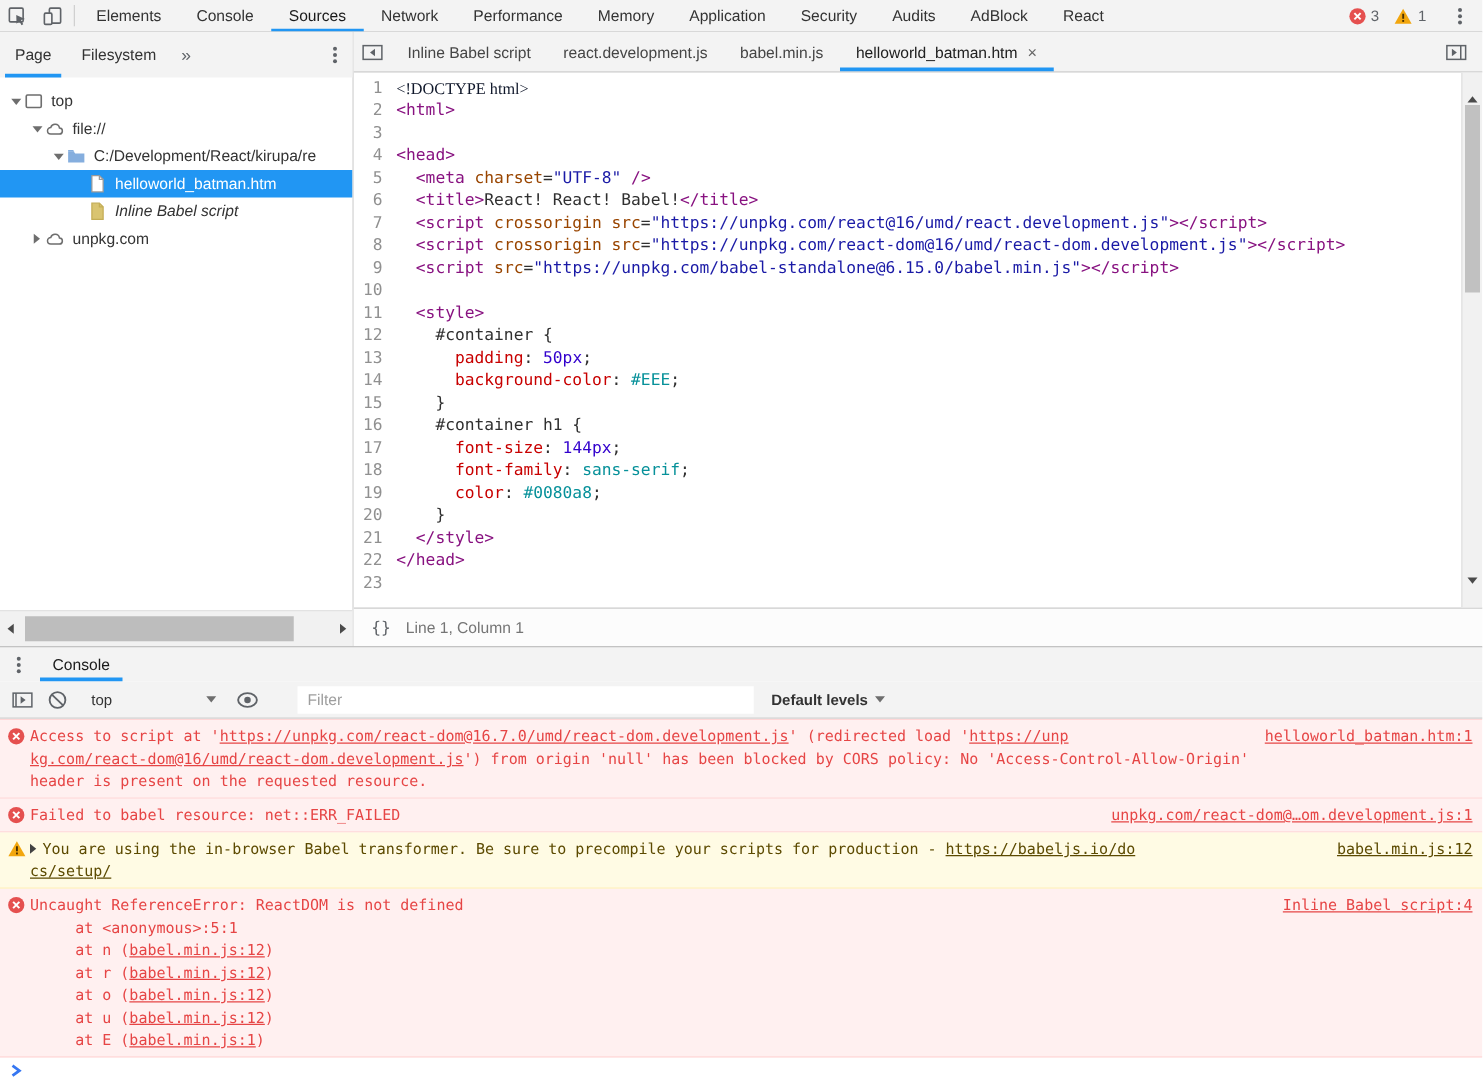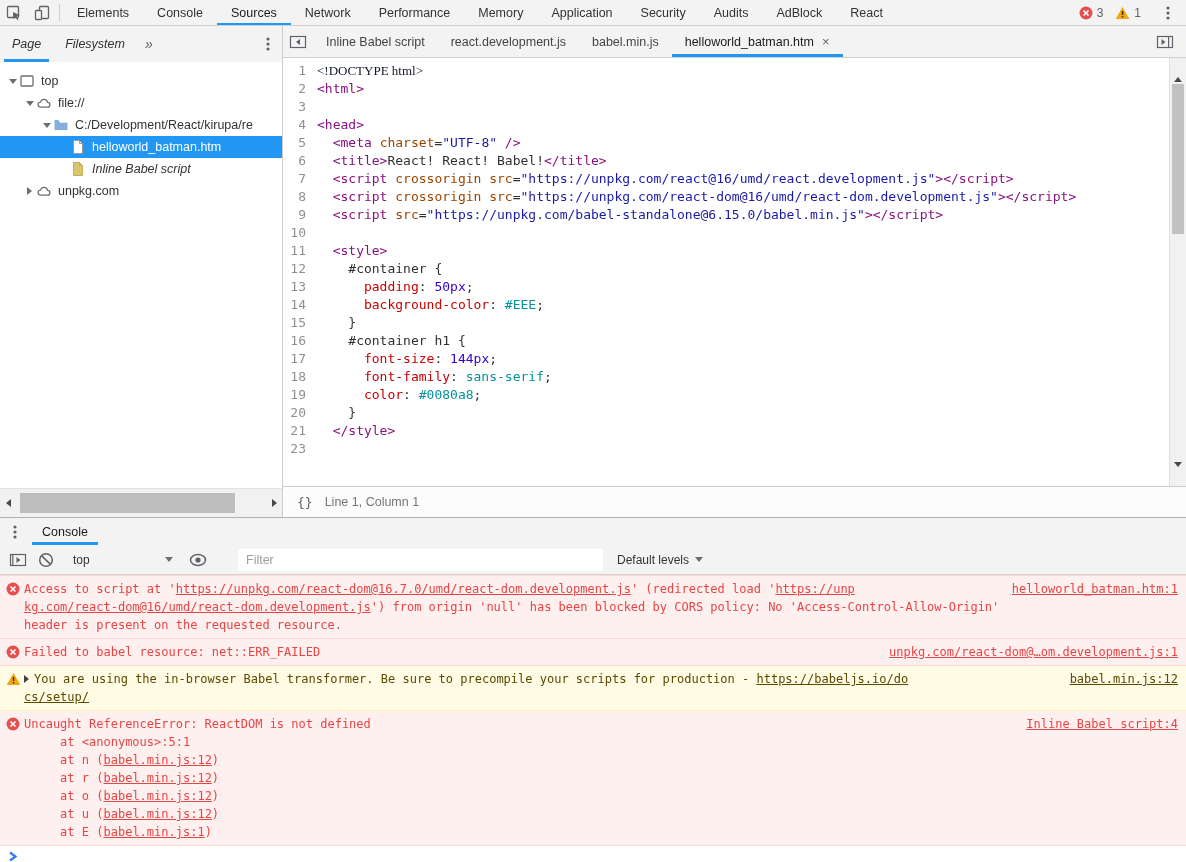--- a/index.html
+++ b/index.html
@@ -21,21 +21,21 @@
   .main-tab.active { color:#1a1a1a; }
   .main-tab.active::after { content:""; position:absolute; left:0; right:0; bottom:0; height:2px; background:#2196f3; }
   .toolbar-right { margin-left:auto; display:flex; align-items:center; padding-right:4px; }
   .badge { display:flex; align-items:center; gap:4px; padding:0 6px; color:#5f6368; }
 
   
   .main-row { height:491px; flex:none; display:flex; }
 
   
   .sidebar { width:283px; flex:none; border-right:1px solid #ccc; display:flex; flex-direction:column; background:#fff; }
-  .sidebar-header { height:36px; flex:none; background:#f3f3f3; display:flex; align-items:stretch;font-style:italic; }
+  .sidebar-header { height:36px; flex:none; background:#f3f3f3; display:flex; align-items:stretch; }
   .side-tab { padding:0 12px; display:flex; align-items:center; position:relative; color:#333; font-size:12.5px; }
   .side-tab.active::after { content:""; position:absolute; left:4px; right:4px; bottom:0; height:3px; background:#2196f3; }
   .more-tabs { display:flex; align-items:center; padding:0 8px; color:#5f6368; font-size:14px; }
   .sidebar-header .spacer, .tab-strip .spacer { flex:1; }
   .tree { flex:1; overflow:hidden; padding-top:8px; }
   .tree-row { height:22px; display:flex; align-items:center; white-space:nowrap; overflow:hidden; font-size:12.5px; color:#333; }
   .tree-row.selected { background:#2196f3; color:#fff; }
   .twisty { width:13px; flex:none; display:flex; align-items:center; justify-content:center; }
   .tri-open { width:0; height:0; border-left:4px solid transparent; border-right:4px solid transparent; border-top:5px solid #6e6e6e; }
   .tri-closed { width:0; height:0; border-top:4px solid transparent; border-bottom:4px solid transparent; border-left:5px solid #6e6e6e; }
@@ -76,21 +76,21 @@
   
   .console-drawer { flex:1; border-top:1px solid #b0b0b0; display:flex; flex-direction:column; background:#fff; min-height:0; }
   .console-tabbar { height:27px; flex:none; background:#f3f3f3; display:flex; align-items:stretch; }
   .console-tabbar .icon-btn { width:30px; }
   .console-tab { padding:0 12px; display:flex; align-items:center; position:relative; color:#1a1a1a; font-size:12.5px; }
   .console-tab.active::after { content:""; position:absolute; left:2px; right:2px; bottom:0; height:3px; background:#2196f3; }
   .console-toolbar { height:30px; flex:none; background:#f3f3f3; border-bottom:1px solid #d0d0d0; display:flex; align-items:center; padding:0 4px; }
   .ctx-select { width:104px; margin-left:6px; display:flex; align-items:center; justify-content:space-between; color:#333; padding-right:4px; }
   .filter-input { width:365px; height:22px; margin-left:26px; border:none; outline:none; background:#fff; padding:0 8px; font-family:"Liberation Sans", sans-serif; font-size:12.5px; color:#333; }
   .filter-input::placeholder { color:#9e9e9e; }
-  .levels-select { margin-left:14px; display:flex; align-items:center; gap:6px; color:#333; }
+  .levels-select { margin-left:14px; display:flex; align-items:center; gap:6px; color:#333;font-weight:bold; }
   .console-messages { flex:1; overflow:hidden; font-family:"DejaVu Sans Mono", monospace; font-size:12px; }
   .console-msg { position:relative; padding:4px 8px 4px 24px; line-height:18px; border-bottom:1px solid #ffd7d7; }
   .console-msg.first { border-top:1px solid #ffd7d7; }
   .msg-error { background:#fff0f0; color:#e64545; }
   .msg-warning { background:#fffbe4; color:#5c4a00; border-bottom-color:#fff0b8; }
   .msg-icon { position:absolute; left:6px; top:6px; width:14px; height:14px; }
   .msg-line { white-space:pre; }
   .u { text-decoration:underline; }
   .src-link { position:absolute; right:8px; top:4px; text-decoration:underline; white-space:nowrap; }
   .expand-tri { display:inline-block; width:0; height:0; border-top:4px solid transparent; border-bottom:4px solid transparent; border-left:5px solid #424242; margin-right:5px; position:relative; top:0px; }
@@ -395,20 +395,24 @@
             </div>
             <div class="code-line">
               <span class="ln">20</span>
               <span class="code-text"><span class="tk-plain">    }</span></span>
             </div>
             <div class="code-line">
               <span class="ln">21</span>
               <span class="code-text"><span class="tk-plain">  </span><span class="tk-tag">&lt;/style&gt;</span></span>
             </div>
             <div class="code-line">
+              <span class="ln">22</span>
+              <span class="code-text"><span class="tk-tag">&lt;/head&gt;</span></span>
+            </div>
+            <div class="code-line">
               <span class="ln">23</span>
               <span class="code-text"></span>
             </div>
           </div>
         <div class="v-scrollbar">
           <span class="v-up"><span class="tri-up"></span></span>
           <div class="v-thumb"></div>
           <span class="v-down"><span class="tri-down"></span></span>
         </div>
       </div>

